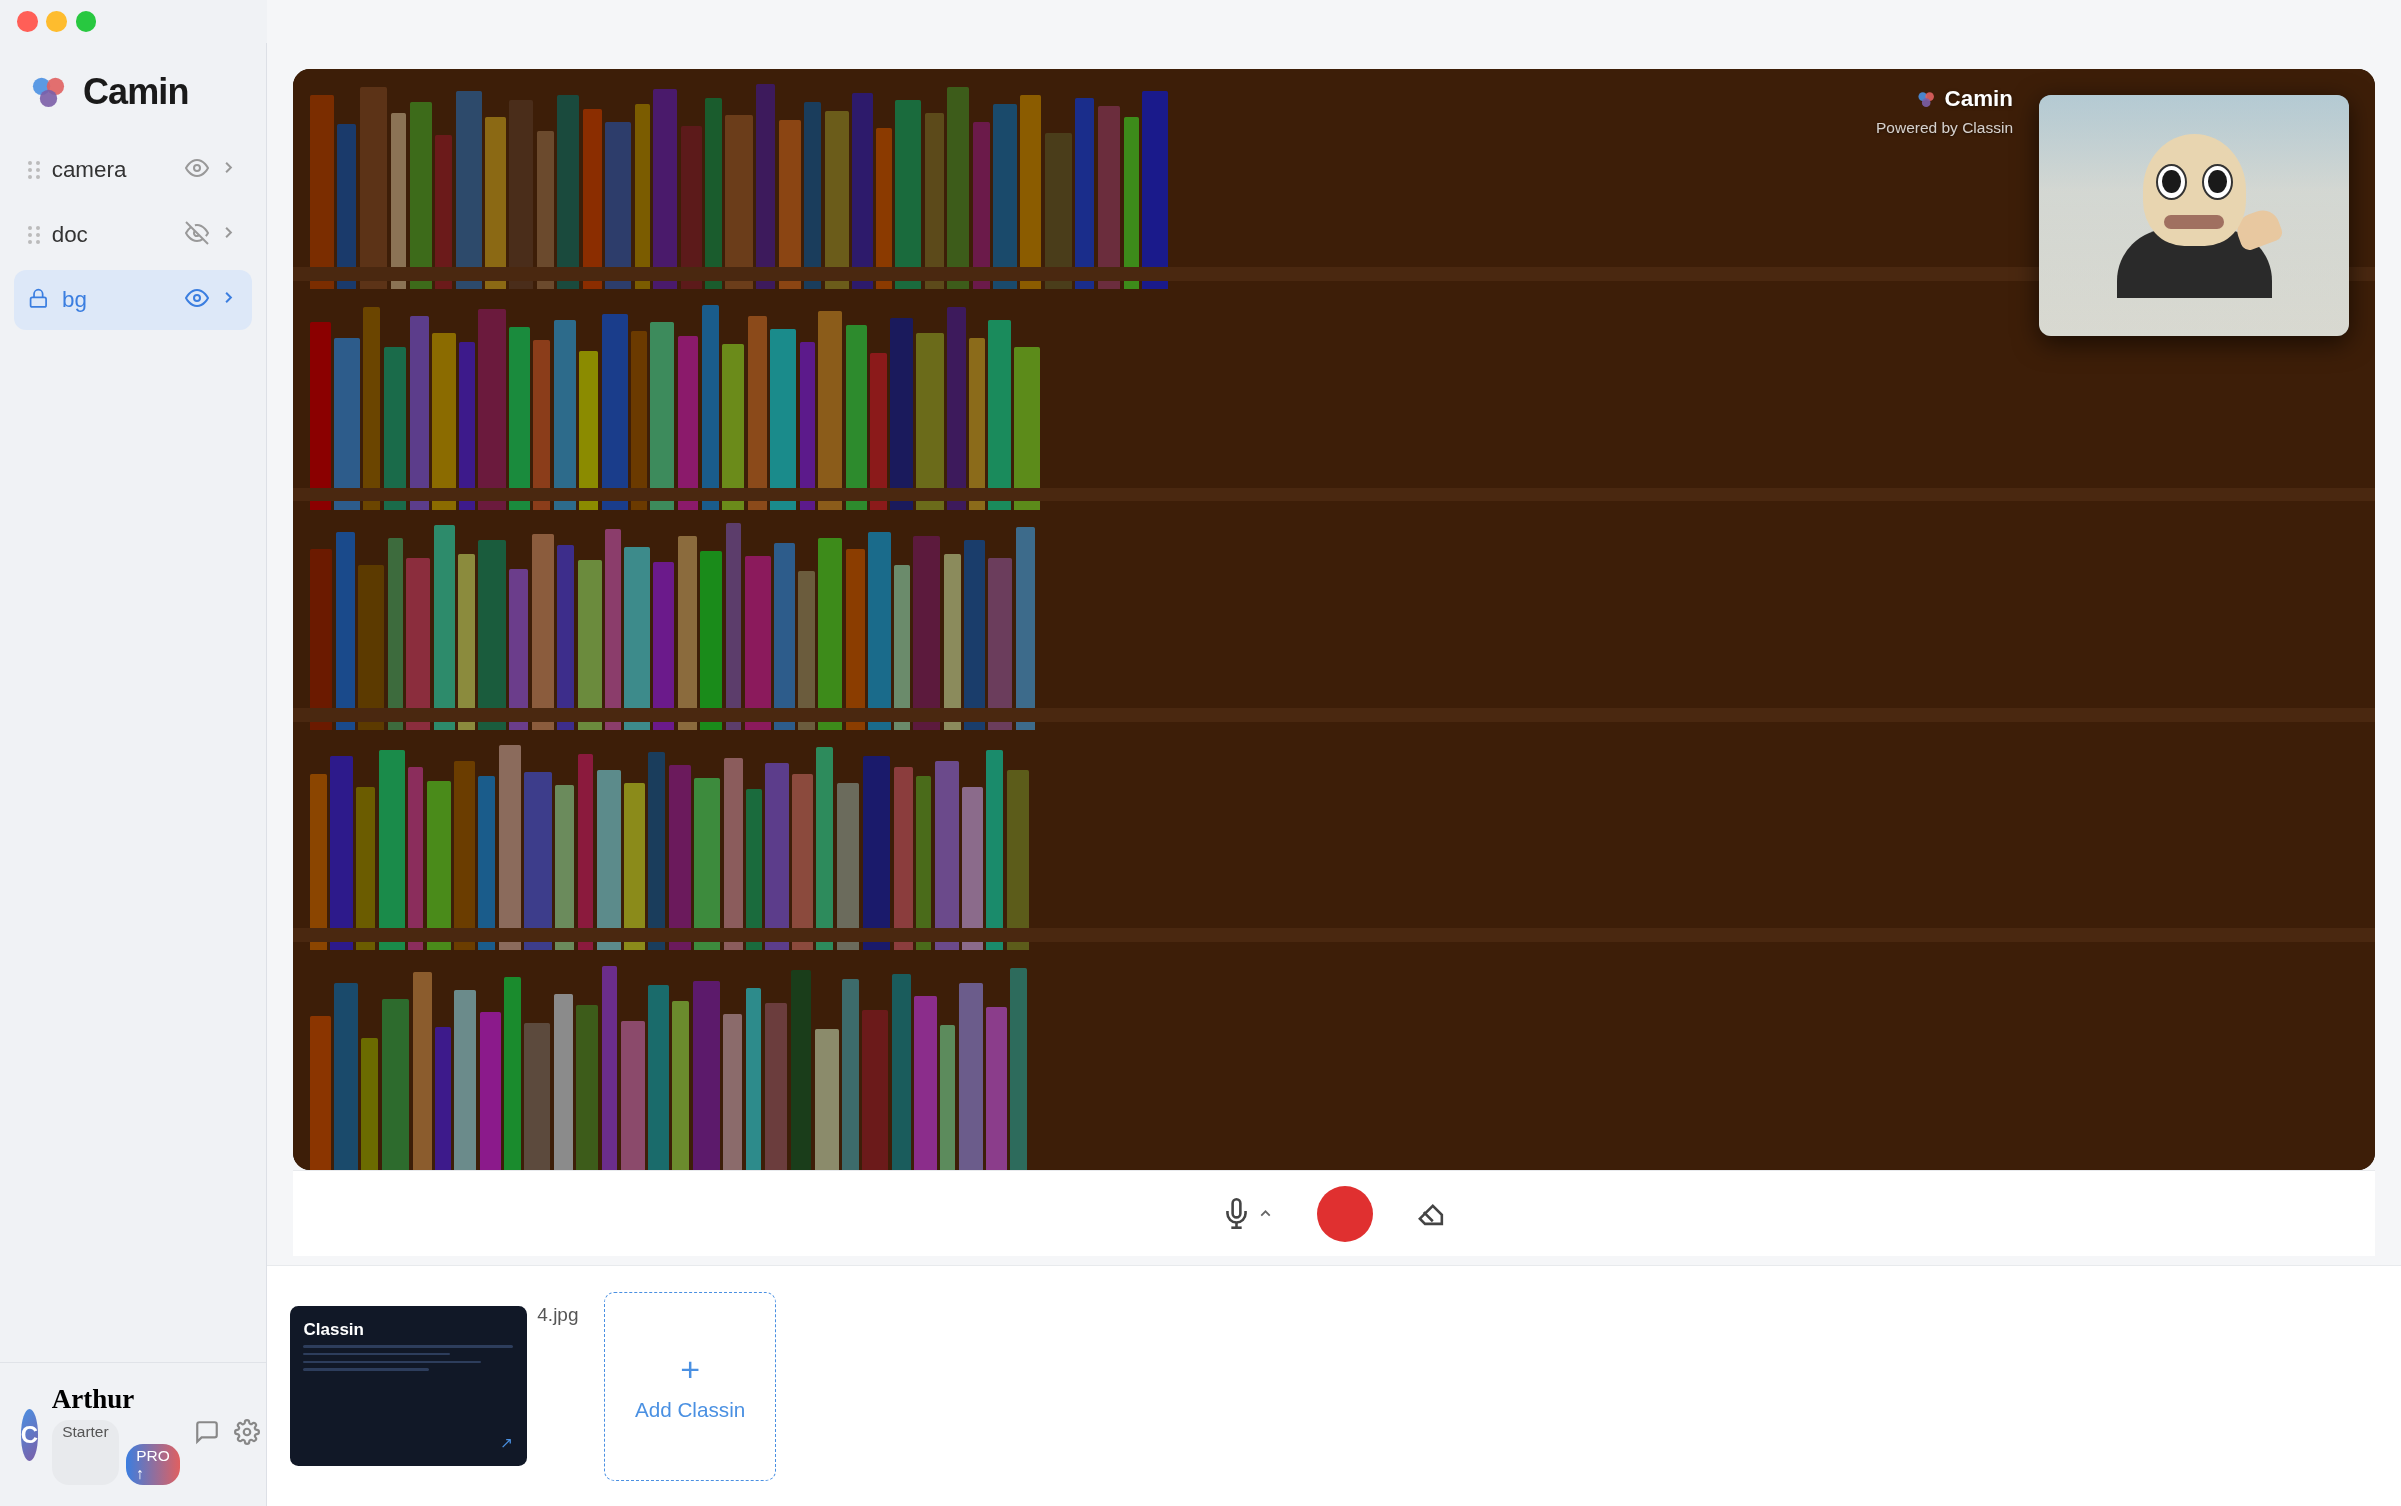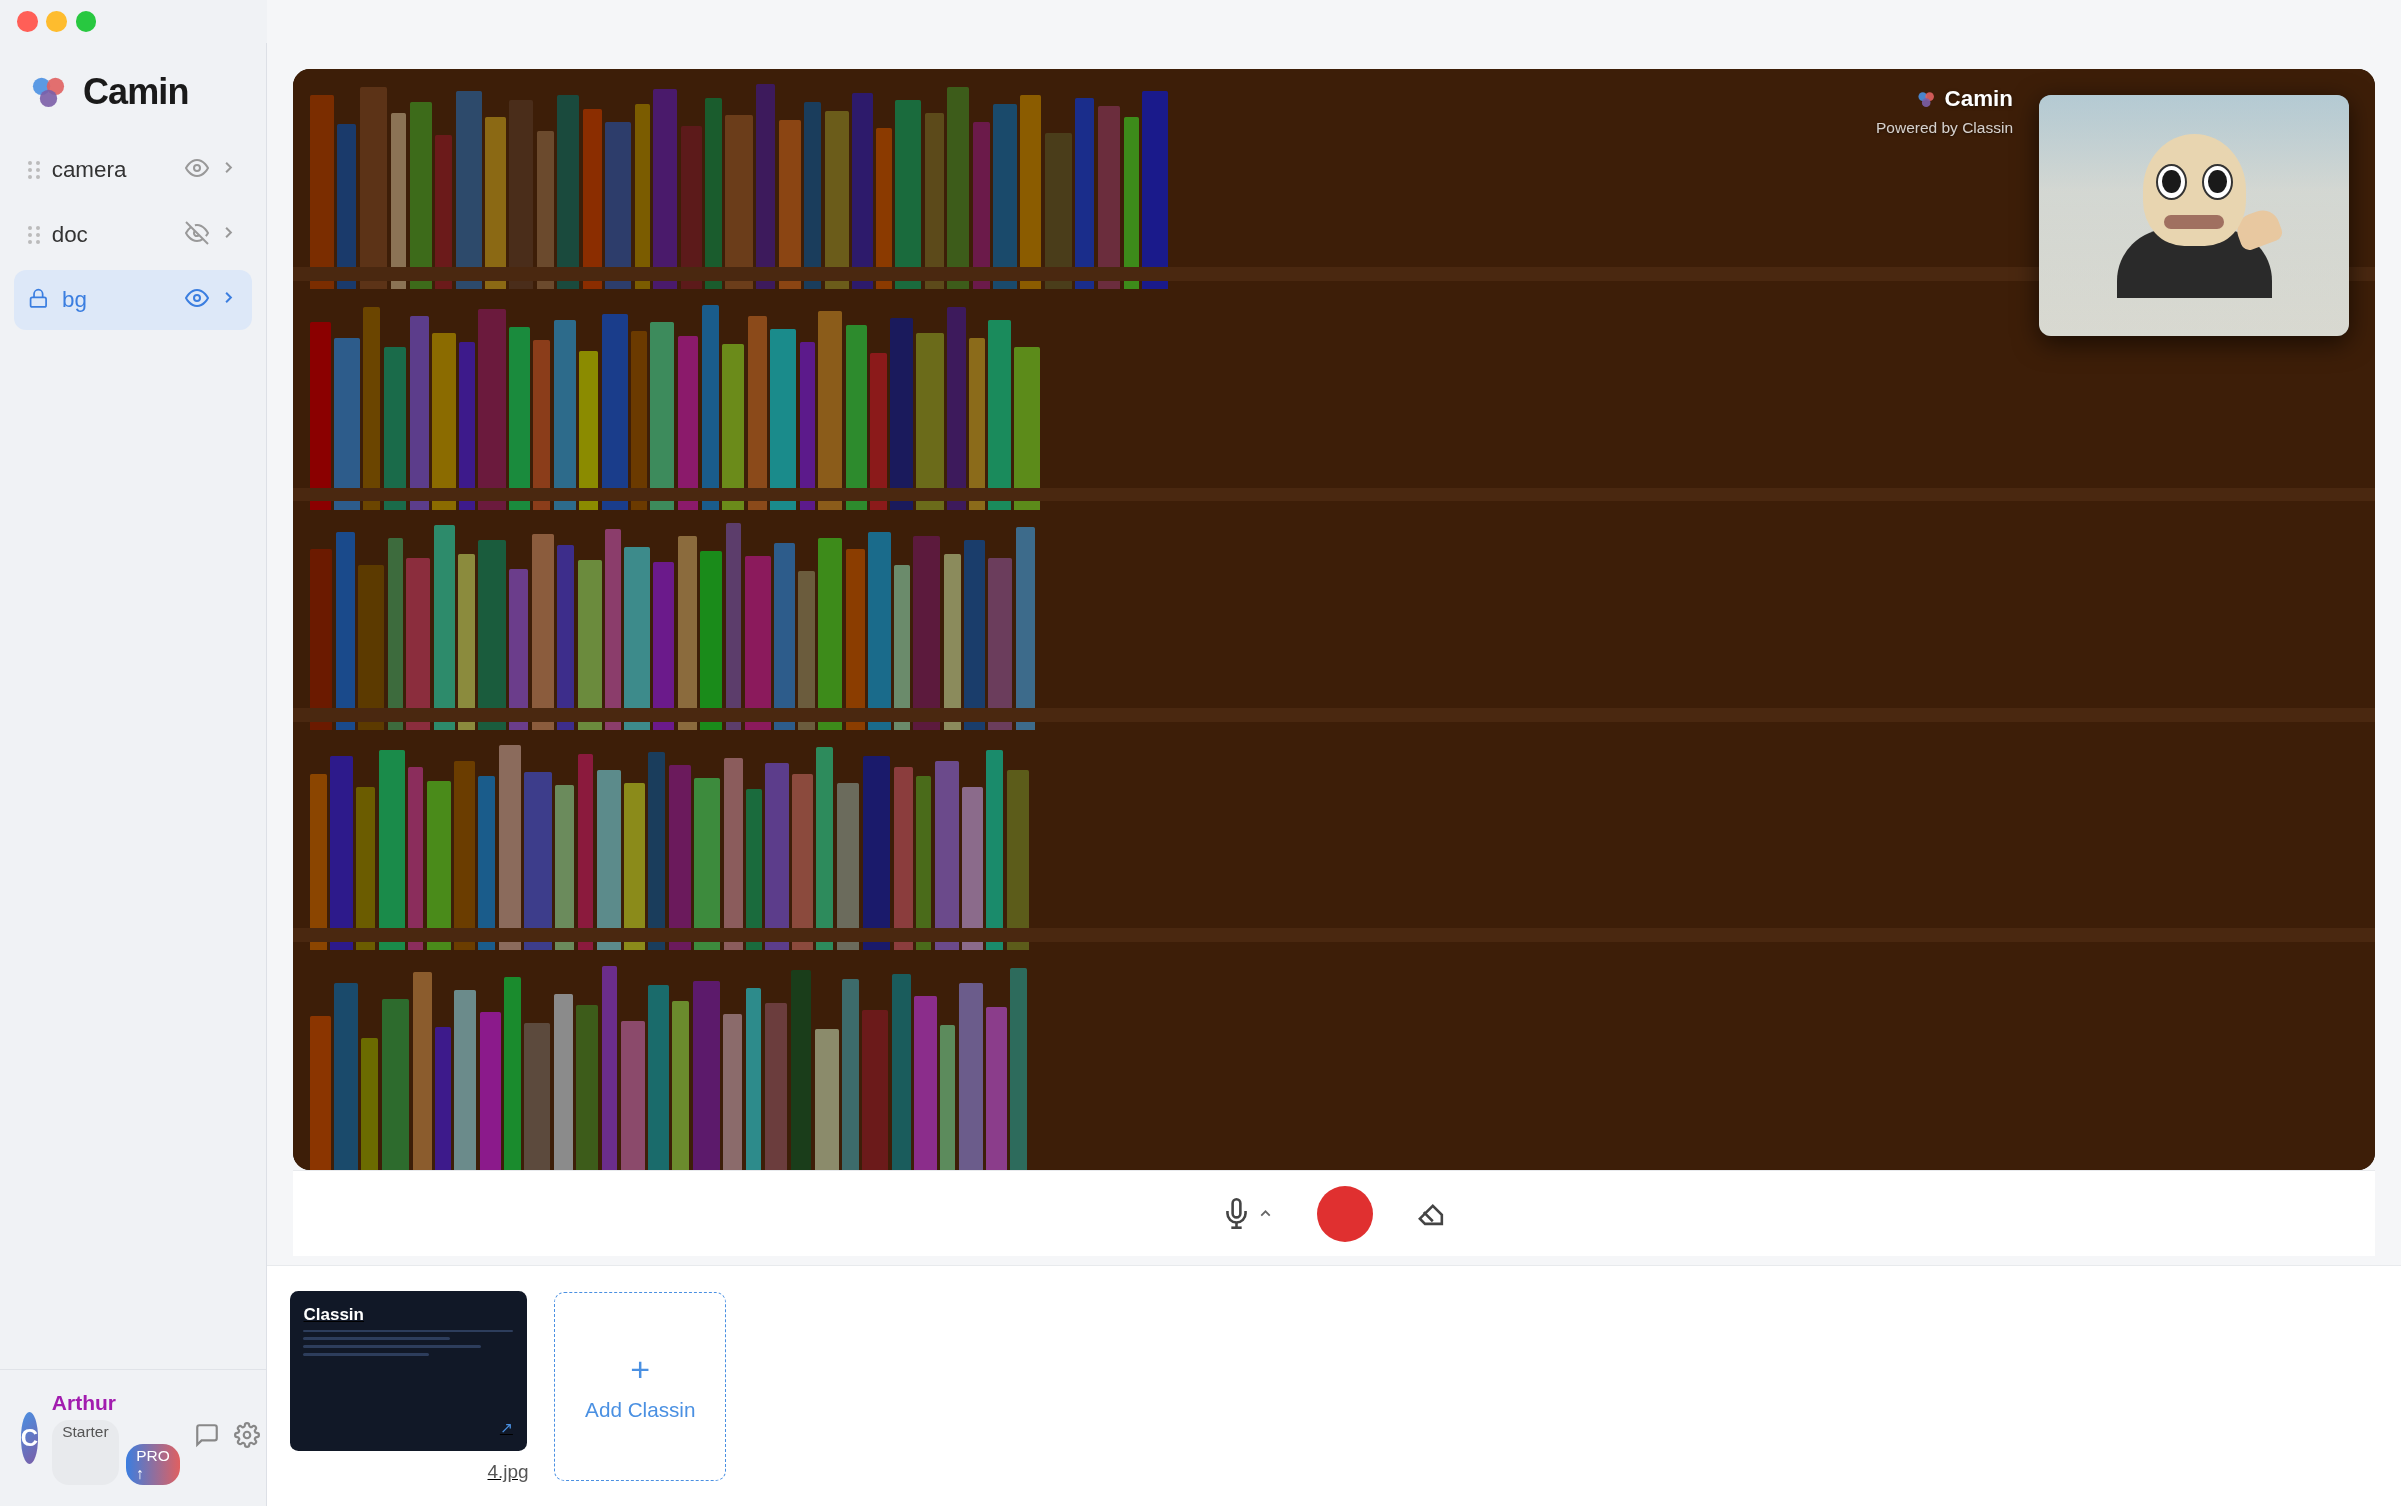--- a/index.html
+++ b/index.html
@@ -154,23 +154,24 @@
       background: linear-gradient(135deg, #4a90e2, #7b5ea7);
       display: flex;
       align-items: center;
       justify-content: center;
       color: white;
       font-size: 24px;
       font-weight: 700;
     }
     .user-info { flex: 1; }
     .user-name {
-      font-size: 21px;
+      font-size: 27px;
       font-weight: 600;
-      color: #a21caf;
+      color: #000000;
+      font-family: Liberation Serif, serif;
     }
     .user-badges {
       display: flex;
       gap: 6.9px;
       margin-top: 5.2px;
     }
     .badge {
       padding: 2.6px 10.3px;
       border-radius: 17px;
       font-size: 15.5px;
@@ -282,24 +283,22 @@
       padding: 17px 20.7px;
       gap: 17px;
       border-top: 0.9px solid #e8eaed;
       overflow-x: auto;
     }
 
     .thumbnail {
       position: relative;
       flex-shrink: 0;
       display: flex;
-      flex-direction: column;
-      align-items: flex-end;
+      align-items: flex-start;
       gap: 8.6px;
-      text-decoration: underline;
     }
     .thumb-img {
       width: 241px;
       height: 164px;
       border-radius: 10.3px;
       overflow: hidden;
       cursor: pointer;
       border: 2.6px solid transparent;
     }
     .thumb-img.active-thumb {

